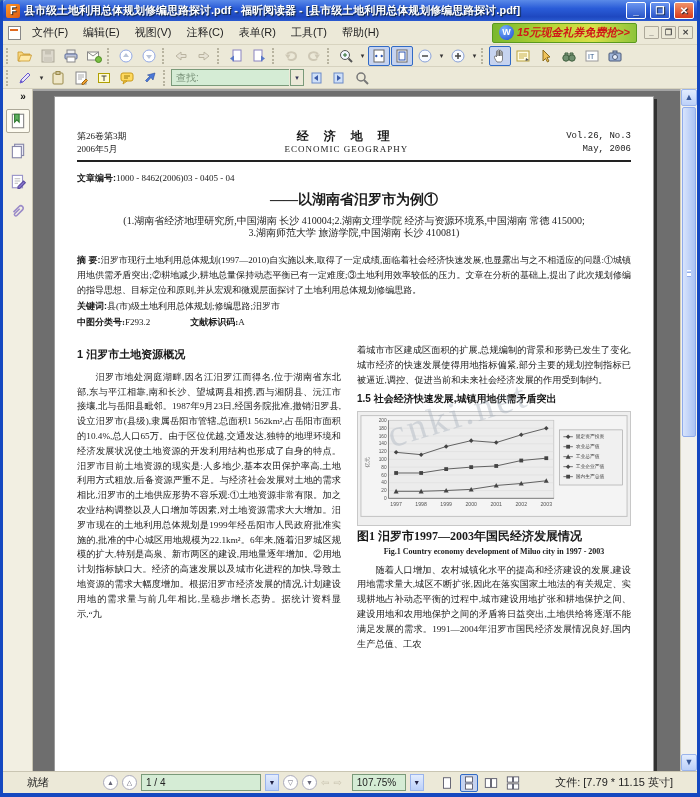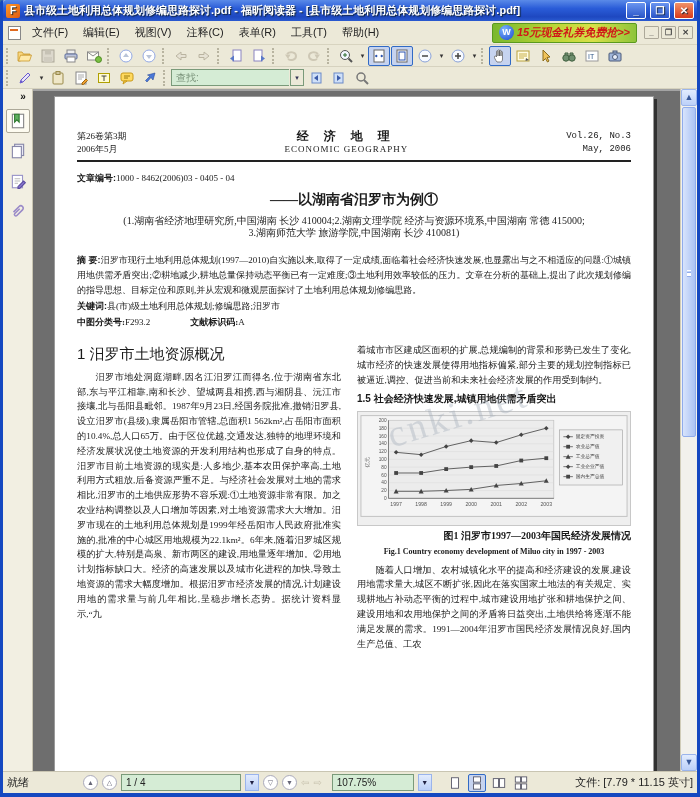--- a/index.html
+++ b/index.html
@@ -66,21 +66,21 @@
   .vscroll{width:17px;flex:0 0 17px;background:#f2f1ec;display:flex;flex-direction:column;border-left:1px solid #d0ccb8;}
   .sarrow{height:17px;flex:0 0 17px;background:linear-gradient(180deg,#e2ecfe,#bcd0f8);
     border:1px solid #9ab4ec;border-radius:2px;color:#3a5a9a;font-size:9px;line-height:15px;text-align:center;}
   .sthumb{height:330px;margin:1px;background:linear-gradient(90deg,#d8e4fc,#aac2f4);
     border:1px solid #90acec;border-radius:2px;position:relative;}
   .sthumb:after{content:"";position:absolute;left:4px;right:4px;top:50%;height:1px;
     border-top:1px solid #fff;border-bottom:1px solid #90acec;margin-top:-2px;
     box-shadow:0 3px 0 #fff,0 4px 0 #90acec;}
   .strack{flex:1;}
   
-  .statusbar{height:22px;flex:0 0 22px;display:flex;align-items:center;gap:4px;padding:0 4px;
+  .statusbar{height:22px;flex:0 0 22px;display:flex;align-items:center;gap:4px;padding:0 24px;
     background:#ece9d8;border-top:1px solid #c9c5b2;font-size:11px;color:#222;}
   .scircle{width:15px;height:15px;border-radius:50%;border:1px solid #aab;display:flex;align-items:center;
     justify-content:center;font-size:7px;color:#667;background:#fff;}
   .combo{height:17px;background:#d5ecd5;border:1px solid #7a9a7a;display:flex;align-items:center;
     font-size:10px;color:#222;padding:0 4px;}
   .combodrop{width:14px;height:17px;background:linear-gradient(180deg,#e2ecfe,#bcd0f8);
     border:1px solid #9ab4ec;font-size:7px;color:#224;display:flex;align-items:center;justify-content:center;}
   .navarrow{font-size:10px;color:#c8c2ae;}
   .laybtn{width:18px;height:18px;display:flex;align-items:center;justify-content:center;border-radius:2px;
     border:1px solid transparent;}
@@ -100,25 +100,25 @@
   .doc-title{text-align:center;font-size:21px;font-weight:bold;margin-top:22px;letter-spacing:1px;}
   .doc-subtitle{text-align:center;font-size:14px;font-weight:bold;margin-top:6px;}
   .authors{text-align:center;font-size:12px;margin-top:18px;letter-spacing:1px;}
   .affil{text-align:center;font-size:10px;margin-top:6px;line-height:12px;color:#222;}
   .abstract{font-size:9px;line-height:15px;text-align:justify;margin-top:14px;}
   .abstract b,.kwline b{font-family:"Liberation Sans",sans-serif;}
   .kwline{font-size:9px;line-height:15px;margin-top:1px;}
   .clcline{font-size:9px;margin-top:2px;display:flex;gap:40px;}
   .columns{display:flex;gap:16px;margin-top:14px;}
   .col{width:50%;font-size:9.2px;line-height:14.8px;text-align:justify;}
-  .h1sec{font-size:15px;font-weight:normal;font-family:"Liberation Sans",sans-serif;margin:4px 0 8px 0;}
+  .h1sec{font-size:11px;font-weight:bold;font-family:"Liberation Sans",sans-serif;margin:4px 0 8px 0;}
   .h2sec{font-size:10px;font-weight:bold;font-family:"Liberation Sans",sans-serif;margin:5px 0 4px 0;}
   .indent{text-indent:2em;}
   .figurebox{width:274px;margin:2px auto 3px auto;background:#efefef;border:1px solid #c8c8c8;padding:2px;}
-  .figcap-cn{text-align:right;font-size:10px;font-weight:bold;margin-top:3px;}
+  .figcap-cn{text-align:left;font-size:12px;font-weight:bold;margin-top:3px;}
   .figcap-en{text-align:center;font-size:8px;font-weight:bold;font-family:"Liberation Serif",serif;margin-top:1px;}
   .watermark{position:absolute;left:330px;top:295px;font-size:38px;color:rgba(160,170,185,.38);
     transform:rotate(-17deg);font-family:"Liberation Serif",serif;letter-spacing:3px;pointer-events:none;}
 </style>
 </head>
 <body>
 
 <div class="window">
 
   <div class="titlebar">
@@ -533,21 +533,21 @@
     <div class="scircle" style="margin-left:50px;">▲</div>
     <div class="scircle">△</div>
     <div class="combo" style="width:120px;">
         <span>1 / 4</span>
       </div>
     <div class="combodrop">▼</div>
     <div class="scircle">▽</div>
     <div class="scircle">▼</div>
     <span class="navarrow">⇦</span>
     <span class="navarrow">⇨</span>
-    <div class="combo" style="width:82px;margin-left:6px;">
+    <div class="combo" style="width:54px;margin-left:6px;">
         <span>107.75%</span>
       </div>
     <div class="combodrop">▼</div>
     <div class="laybtn" style="margin-left:10px;">
         <svg viewBox="0 0 16 16">
           <rect x="4" y="2" width="8" height="12" fill="#fff" stroke="#556"></rect>
         </svg>
       </div>
     <div class="laybtn pressed">
         <svg viewBox="0 0 16 16">

